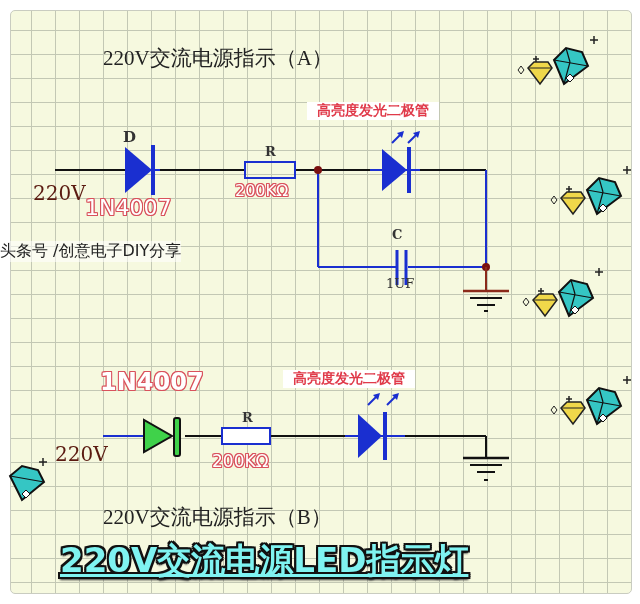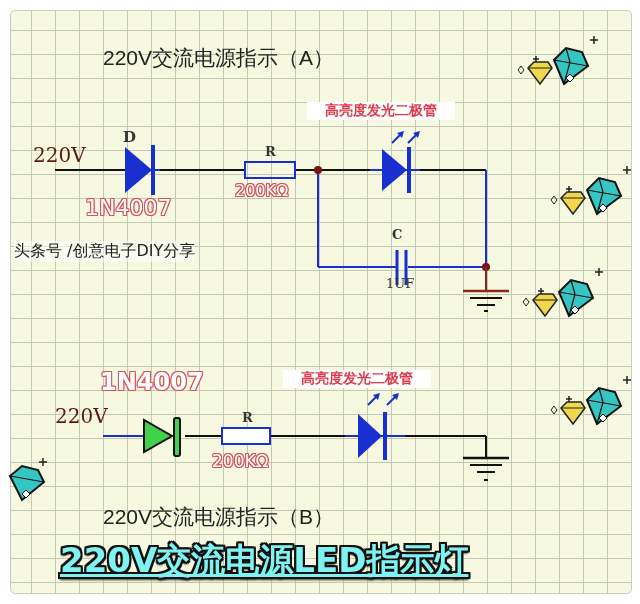--- a/index.html
+++ b/index.html
@@ -2,26 +2,26 @@
 <html><head>
 <meta charset="utf-8">
 <style>
   html,body{margin:0;padding:0;background:#ffffff;}
   body{width:640px;height:604px;position:relative;overflow:hidden;font-family:"DejaVu Sans",sans-serif;}
   .board{position:absolute;left:10px;top:10px;width:620px;height:582px;border:1px solid #c9ccc0;border-radius:5px;
     background-color:#f6f9df;
     background-image:linear-gradient(#c3c8b4 1px,transparent 1px),linear-gradient(90deg,#c3c8b4 1px,transparent 1px);
     background-size:24px 24px;background-position:-4px -5px;overflow:hidden;}
   svg{position:absolute;left:0;top:0;}
-  .title{position:absolute;font-family:Liberation Sans, sans-serif;color:#222;font-size:21px;white-space:nowrap;}
+  .title{position:absolute;font-family:Liberation Serif, serif;color:#222;font-size:21px;white-space:nowrap;}
   .red-outline{position:absolute;color:#fff;font-weight:bold;white-space:nowrap;
     text-shadow:-1px -1px 0 #d9525c,1px -1px 0 #d9525c,-1px 1px 0 #d9525c,1px 1px 0 #d9525c,0 1px 0 #d9525c,1px 0 0 #d9525c,0 -1px 0 #d9525c,-1px 0 0 #d9525c;}
-  .led-label{position:absolute;color:#e03a4a;font-weight:bold;font-size:14px;background:#fff;padding:0 18px;white-space:nowrap;}
+  .led-label{position:absolute;color:#e03a4a;font-weight:bold;font-size:14px;background:#fff;padding:0 10px;white-space:nowrap;}
   .lbl{position:absolute;font-family:"DejaVu Serif",serif;font-weight:bold;font-size:13px;color:#333;}
-  .volt{position:absolute;font-family:"DejaVu Serif",serif;font-size:20px;color:#5a1a10;}
+  .volt{position:absolute;font-family:"DejaVu Serif",serif;font-size:20px;color:#5a1a10;margin-top:38px;}
   .watermark{position:absolute;font-size:16px;color:#222;background:rgba(255,255,255,0.55);white-space:nowrap;}
   .banner{position:absolute;left:60px;top:538px;font-size:34px;font-weight:900;white-space:nowrap;letter-spacing:0px;
     color:#7ff3f1;
     text-shadow:-2px -2px 0 #111,2px -2px 0 #111,-2px 2px 0 #111,2px 2px 0 #111,0 2px 0 #111,2px 0 0 #111,0 -2px 0 #111,-2px 0 0 #111,0 3px 2px #333;text-decoration:underline;}
 </style>
 </head>
 <body>
 
 <div class="board"></div>
 
@@ -125,21 +125,21 @@
 
 <div class="title" style="left:103px;top:44px;">220V交流电源指示（A）</div>
 <div class="led-label" style="left:307px;top:102px;">高亮度发光二极管</div>
 <div class="volt" style="left:33px;top:143px;">220V</div>
 <div class="lbl" style="left:123px;top:128px;font-size:15px;">D</div>
 <div class="red-outline" style="left:85px;top:195px;font-size:22px;font-weight:normal;">1N4007</div>
 <div class="lbl" style="left:265px;top:144px;">R</div>
 <div class="red-outline" style="left:235px;top:181px;font-size:16px;font-weight:normal;">200KΩ</div>
 <div class="lbl" style="left:392px;top:227px;">C</div>
 <div class="lbl" style="left:386px;top:276px;font-weight:normal;">1UF</div>
-<div class="watermark" style="left:14px;top:241px;">头条号 /创意电子DIY分享</div>
+<div class="watermark" style="left:0;top:241px;">头条号 /创意电子DIY分享</div>
 
 <div class="red-outline" style="left:100px;top:368px;font-size:24px;">1N4007</div>
 <div class="led-label" style="left:283px;top:370px;">高亮度发光二极管</div>
 <div class="volt" style="left:55px;top:404px;">220V</div>
 <div class="lbl" style="left:242px;top:410px;">R</div>
 <div class="red-outline" style="left:212px;top:451px;font-size:17px;font-weight:normal;">200KΩ</div>
 <div class="title" style="left:103px;top:503px;">220V交流电源指示（B）</div>
 
 <div class="banner">220V交流电源LED指示灯</div>
 

